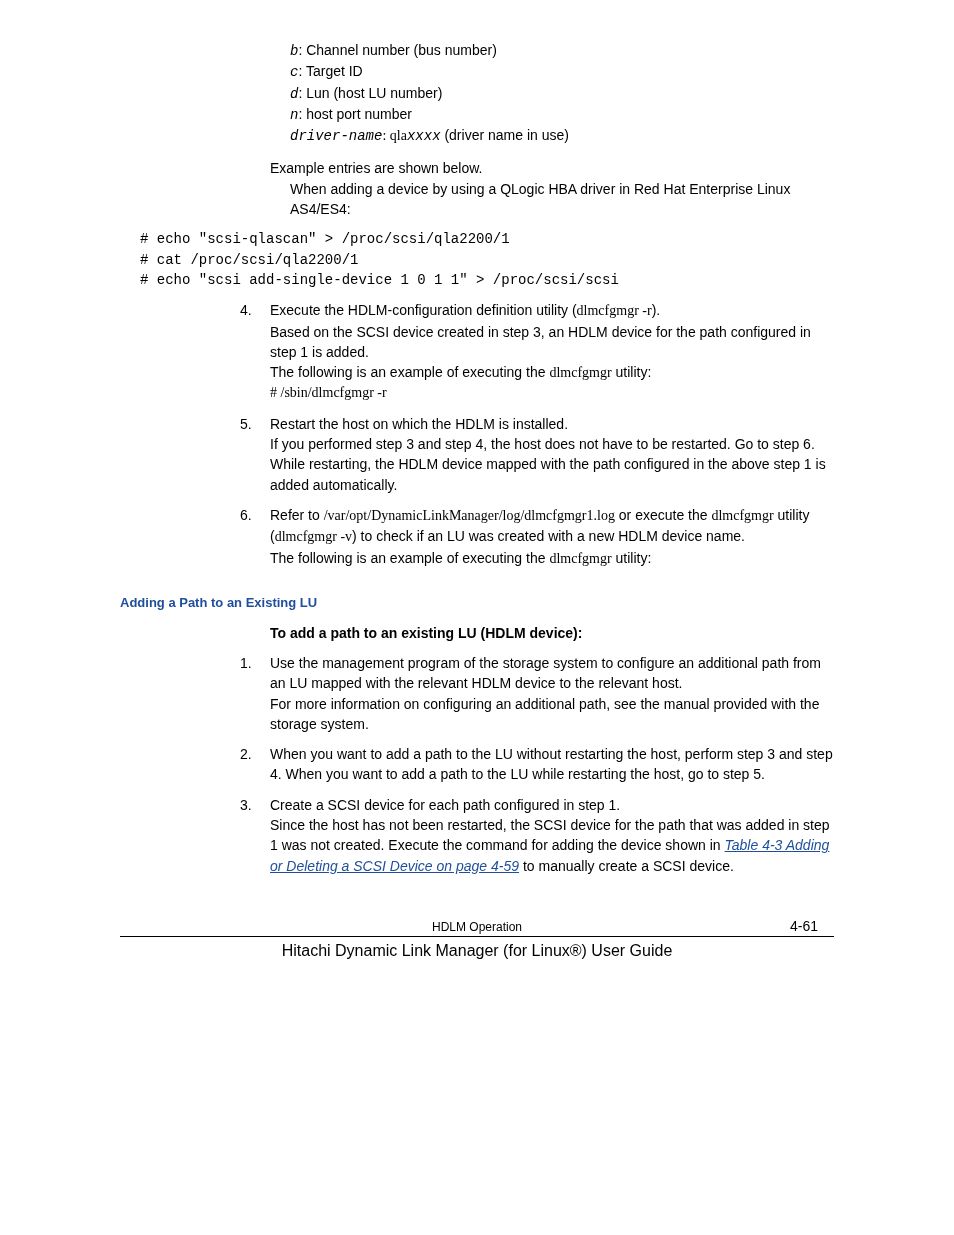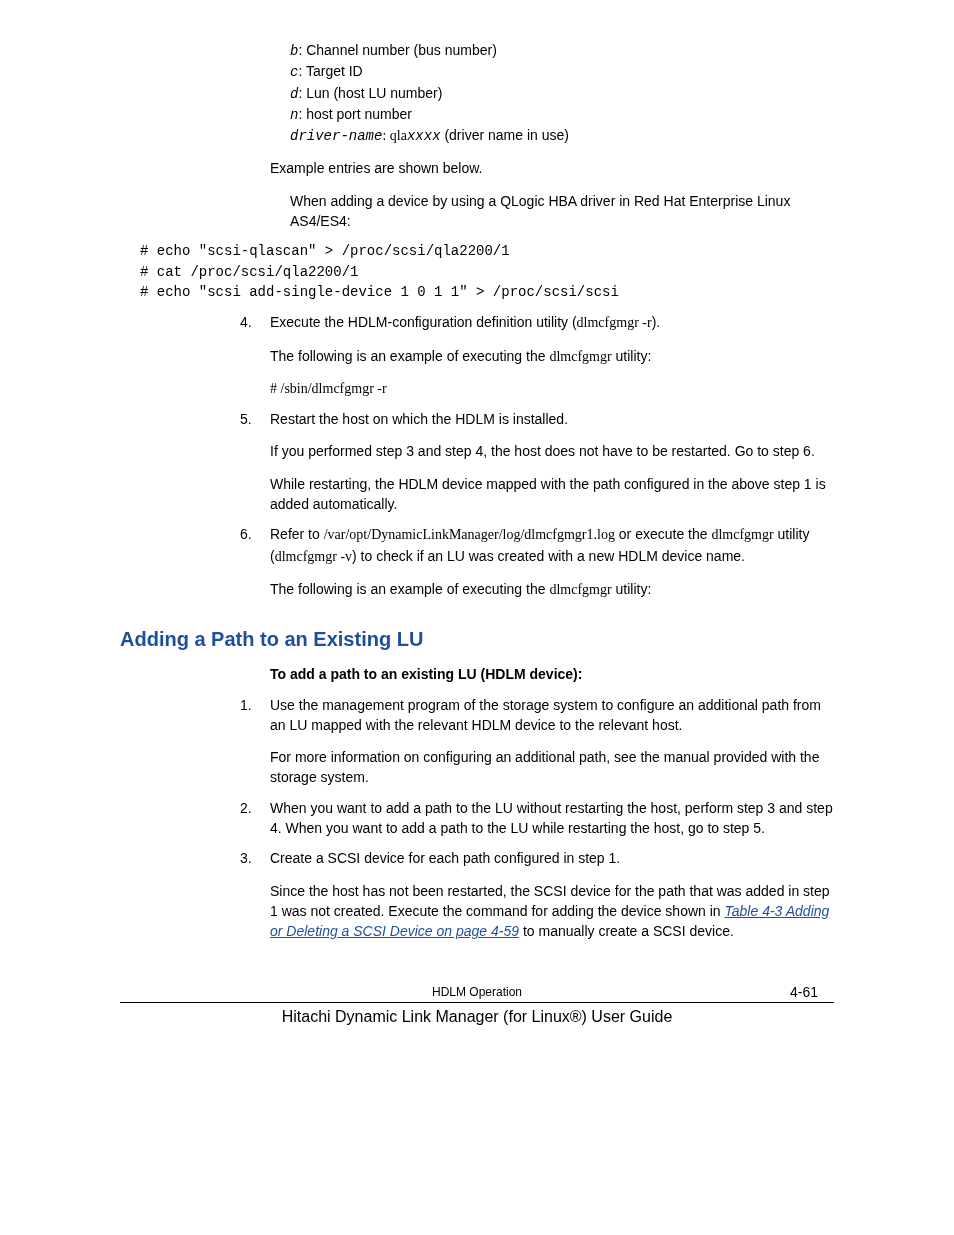--- a/index.html
+++ b/index.html
@@ -12,23 +12,23 @@
     width: 954px;
     box-sizing: border-box;
   }
   .indent-1 { margin-left: 150px; }
   .indent-2 { margin-left: 170px; }
   .list-item { display: flex; margin-left: 120px; margin-top: 10px; }
   .list-num { width: 30px; flex-shrink: 0; }
   .list-body { flex: 1; }
   .mono { font-family: Liberation Serif, serif; }
   .italic-mono { font-family: "Courier New", monospace; font-style: italic; }
-  .para { margin-top: 12px; }
+  .para { margin-top: 0; }
   .code-block { font-family: "Courier New", monospace; white-space: pre; margin-top: 10px; margin-bottom: 10px; margin-left: 20px; }
-  h3.section { color: #1f4e9c; font-size: 20px; font-weight: bold; margin: 25px 0 10px 0; }
+  h3.section { color: #1f4e9c; font-size: 13px; font-weight: bold; margin: 25px 0 10px 0; }
   .bold { font-weight: bold; }
   .link { color: #1f4e9c; text-decoration: underline; font-style: italic; }
   .footer { margin-top: 40px; }
   .footer-line1 { border-bottom: 1px solid #000; width: 100%; }
   .footer-top { display: flex; justify-content: space-between; align-items: flex-end; font-size: 12px; }
   .footer-center { text-align: center; flex: 1; }
   .pagenum { font-size: 14px; width: 60px; text-align: center; }
   .footer-sub { text-align: center; font-size: 16px; margin-top: 2px; }
   .spacer-left { width: 60px; }
 </style>
@@ -44,20 +44,21 @@
 <div class="indent-1 para" style="margin-top:12px">Example entries are shown below.</div>
 <div class="indent-2 para">When adding a device by using a QLogic HBA driver in Red Hat Enterprise Linux AS4/ES4:</div>
 <div class="indent-1 code-block"># echo "scsi-qlascan" &gt; /proc/scsi/qla2200/1
 # cat /proc/scsi/qla2200/1
 # echo "scsi add-single-device 1 0 1 1" &gt; /proc/scsi/scsi</div>
 
 <div class="list-item">
   <div class="list-num">4.</div>
   <div class="list-body">
     <div><span>Execute the HDLM-configuration definition utility (</span><span class="mono">dlmcfgmgr -r</span><span>).</span></div>
+    <div class="para">Based on the SCSI device created in step 3, an HDLM device for the path configured in step 1 is added.</div>
     <div class="para"><span>The following is an example of executing the </span><span class="mono">dlmcfgmgr</span><span> utility:</span></div>
     <div class="mono para"># /sbin/dlmcfgmgr -r</div>
   </div>
 </div>
 
 <div class="list-item">
   <div class="list-num">5.</div>
   <div class="list-body">
     <div>Restart the host on which the HDLM is installed.</div>
     <div class="para">If you performed step 3 and step 4, the host does not have to be restarted. Go to step 6.</div>

